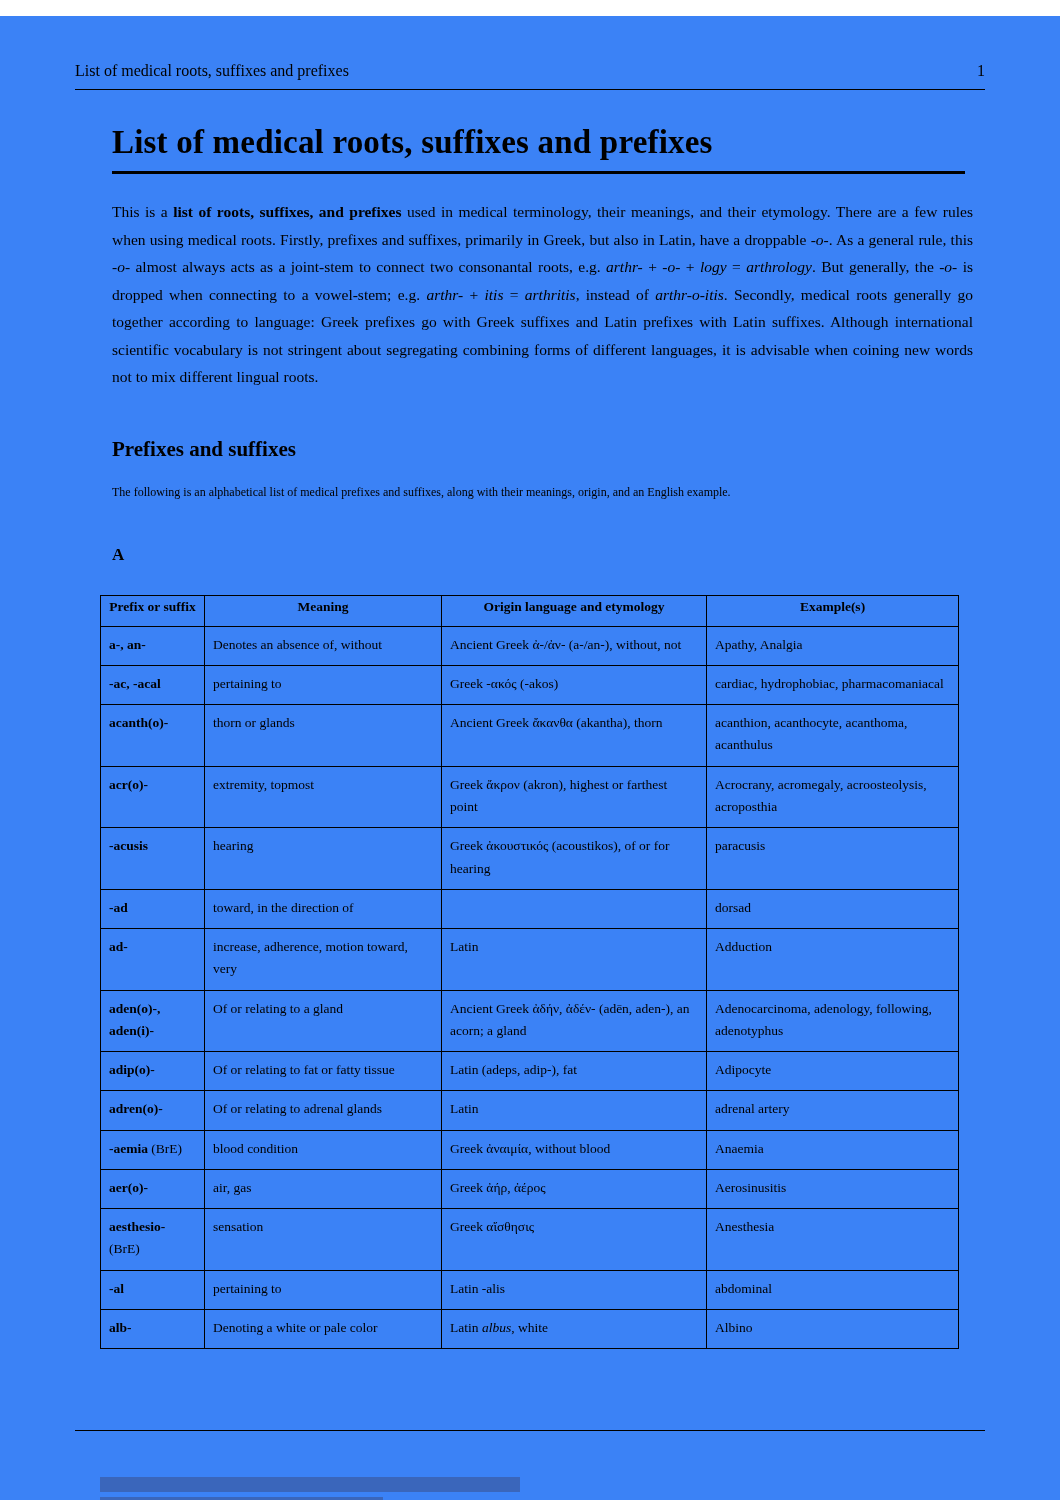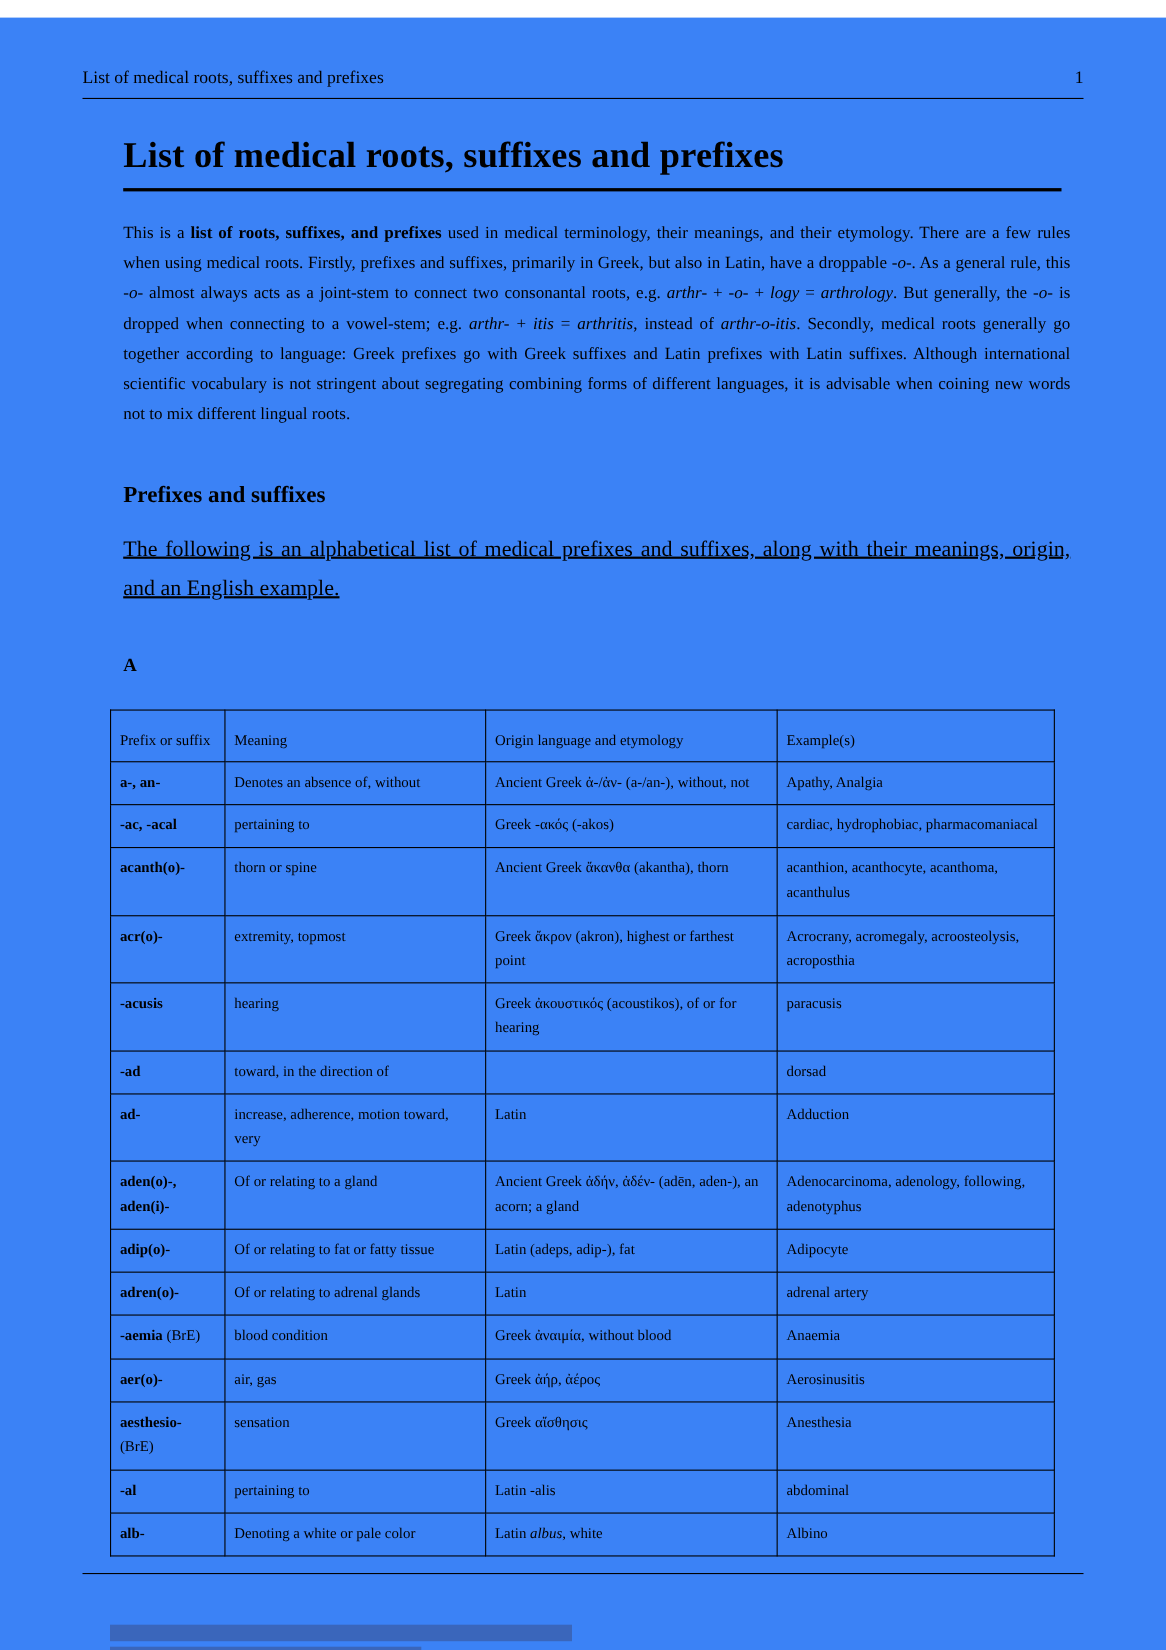--- a/index.html
+++ b/index.html
@@ -49,24 +49,23 @@
     line-height: 1.78;
     text-align: justify;
   }
   h2.section-heading {
     font-size: 21px;
     font-weight: bold;
     margin-top: 46px;
   }
   p.section-intro {
     margin-top: 20px;
-    font-size: 20px;
+    font-size: 12px;
     line-height: 1.78;
     text-align: justify;
-    text-decoration: underline;
   }
   h3.subsection-heading {
     font-size: 17px;
     font-weight: bold;
     margin-top: 42px;
   }
   
   table.prefix-table {
     margin-top: 30px;
     margin-left: 25px;
@@ -77,23 +76,23 @@
   }
   table.prefix-table th,
   table.prefix-table td {
     border: 1px solid #000;
     vertical-align: top;
     padding: 7px 8px 9px 8px;
     line-height: 1.65;
     overflow-wrap: break-word;
   }
   table.prefix-table th {
-    text-align: left;
-    font-weight: normal;
-    padding-top: 16px;
+    text-align: center;
+    font-weight: bold;
+    padding-top: 0;
     padding-bottom: 7px;
   }
   table.prefix-table td { text-align: left; }
   
   .footer {
     position: absolute;
     left: 75px; right: 75px; top: 1414px;
   }
   .footer-rule {
     height: 1px;
@@ -151,21 +150,21 @@
             <td>Apathy, Analgia</td>
           </tr>
           <tr>
             <td><b>-ac, -acal</b></td>
             <td>pertaining to</td>
             <td>Greek -ακός (-akos)</td>
             <td>cardiac, hydrophobiac, pharmacomaniacal</td>
           </tr>
           <tr>
             <td><b>acanth(o)-</b></td>
-            <td>thorn or spine</td>
+            <td>thorn or glands</td>
             <td>Ancient Greek ἄκανθα (akantha), thorn</td>
             <td>acanthion, acanthocyte, acanthoma, acanthulus</td>
           </tr>
           <tr>
             <td><b>acr(o)-</b></td>
             <td>extremity, topmost</td>
             <td>Greek ἄκρον (akron), highest or farthest point</td>
             <td>Acrocrany, acromegaly, acroosteolysis, acroposthia</td>
           </tr>
           <tr>

